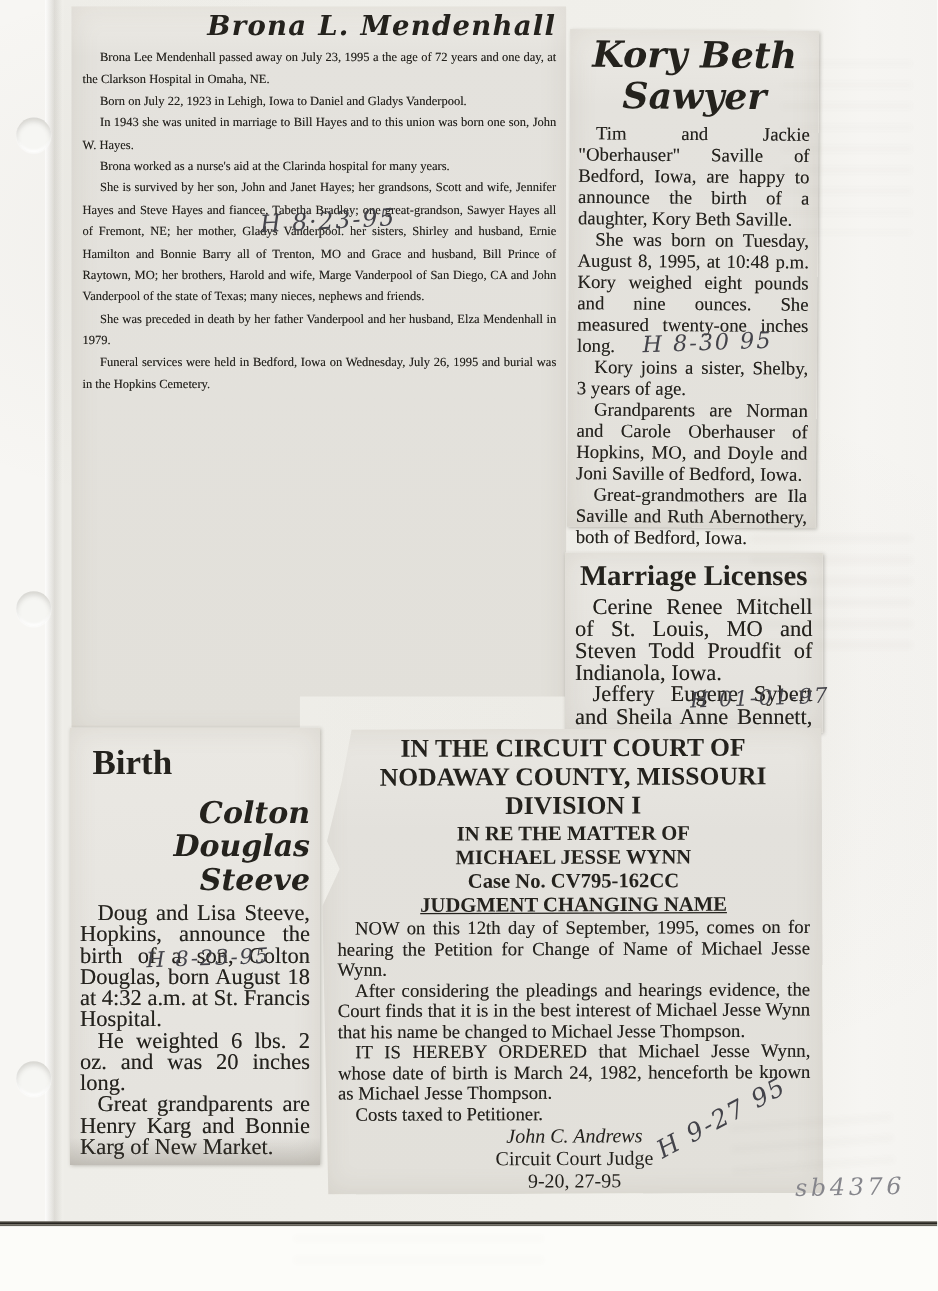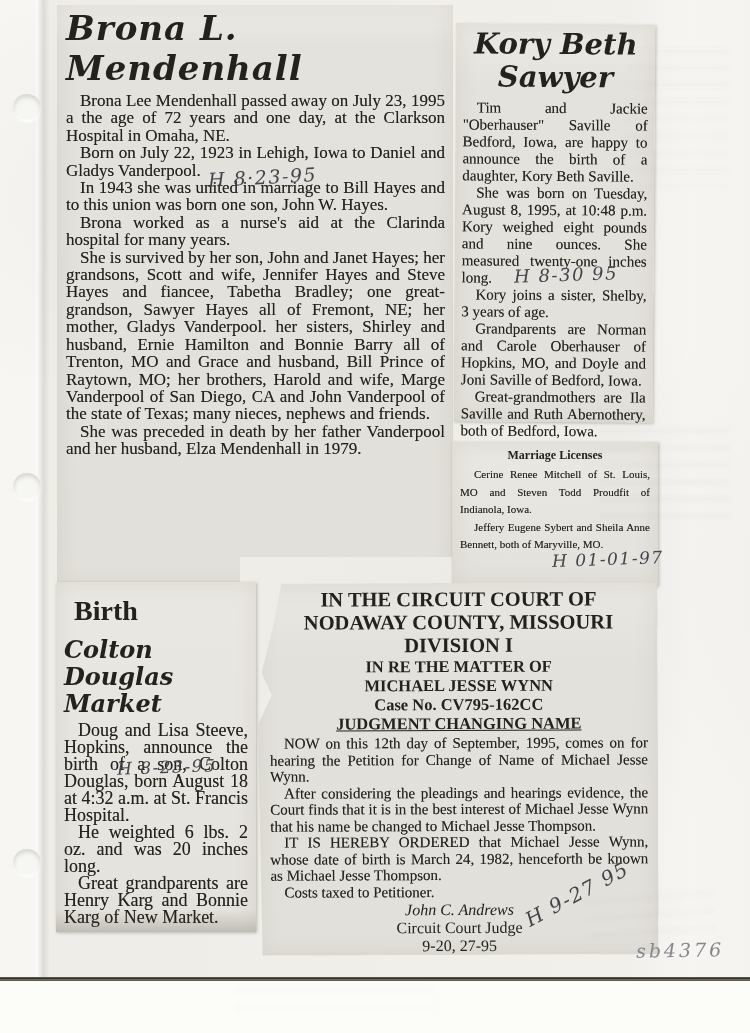--- a/index.html
+++ b/index.html
@@ -26,44 +26,44 @@
   .clipping{position:absolute;background:#e5e3de;color:#24221d;
     box-shadow:1px 1px 3px rgba(70,62,50,.30), inset 0 0 22px rgba(125,115,95,.14);}
   .clipping p{margin:0;text-align:justify;text-indent:14px;
     text-shadow:0 0 .4px rgba(20,18,15,.45);}
 
   
   .clip-obit{left:57px;top:5px;width:396px;height:583px;padding:3px 8px 0 9px;box-sizing:border-box;
     clip-path:polygon(0 0,100% 0,100% 94.7%,46.2% 94.7%,46.2% 100%,0 100%);
     background:linear-gradient(180deg,#edebe6 0,#e4e2dd 40px,#e2e0da 100%);}
   .obit-title{font-family:"DejaVu Serif",serif;font-style:italic;font-weight:700;
-    font-size:34px;text-align:left;letter-spacing:1px;margin:0 0 4px 0;}
-  .clip-obit .body{font-size:17px;line-height:17.4px;}
+    font-size:22px;text-align:right;letter-spacing:1px;margin:0 0 4px 0;}
+  .clip-obit .body{font-size:10px;line-height:17.4px;}
 
   
   .clip-saville{left:455px;top:24px;width:199px;height:398px;padding:4px 7px 0 7px;box-sizing:border-box;
     transform:rotate(.4deg);background:linear-gradient(180deg,#eceae5 0,#e4e2dd 60px,#e3e1db 100%);}
   .saville-title{font-family:"DejaVu Serif",serif;font-style:italic;font-weight:600;
     font-size:29px;line-height:33px;text-align:center;margin:0 0 6px 0;}
   .clip-saville .body{font-size:15px;line-height:17px;}
 
   
   .clip-marriage{left:452px;top:442px;width:206px;height:144px;padding:6px 8px 0 8px;box-sizing:border-box;
     background:linear-gradient(180deg,#eae8e3 0,#e3e1dc 100%);}
-  .marriage-title{font-weight:700;font-size:12px;text-align:center;margin:0 0 3px 0;}
-  .clip-marriage .body{font-size:11px;line-height:17.5px;}
+  .marriage-title{font-weight:700;font-size:23px;text-align:center;margin:0 0 3px 0;}
+  .clip-marriage .body{font-size:18px;line-height:17.5px;}
 
   
   .clip-birth{left:56px;top:582px;width:200px;height:350px;padding:4px 8px 0 8px;box-sizing:border-box;
     background:linear-gradient(180deg,#eae8e3 0,#e4e2dd 100%);}
   .clip-birth::after{content:"";position:absolute;left:0;bottom:0;width:100%;height:22px;
     background:linear-gradient(180deg,rgba(0,0,0,0),rgba(95,90,78,.22));}
   .birth-header{font-weight:700;font-size:28px;line-height:30px;margin:10px;}
   .birth-title{font-family:"DejaVu Serif",serif;font-style:italic;font-weight:600;
-    font-size:24px;line-height:27px;text-align:left;margin:0 0 5px 0;}
+    font-size:24px;line-height:27px;text-align:right;margin:0 0 5px 0;}
   .clip-birth .body{font-size:18px;line-height:17px;}
 
   
   .clip-court{left:258px;top:583px;width:400px;height:372px;padding:5px 10px 0 12px;box-sizing:border-box;
     transform:rotate(-.2deg);
     clip-path:polygon(6% 0%,100% 0%,100% 100%,1% 100%,0% 38%,3.5% 30%,1% 24%,4% 11%);
     background:linear-gradient(180deg,#e9e7e2 0,#e3e1dc 80px,#e2e0da 100%);}
   .court-h1{font-weight:700;font-size:20.5px;line-height:23px;text-align:center;margin:0;}
   .court-h2{font-weight:700;font-size:16.5px;line-height:19px;text-align:center;margin:0;}
   .court-judgment{font-weight:700;font-size:16.5px;line-height:19px;text-align:center;
@@ -104,20 +104,21 @@
 
   <div class="clipping clip-obit">
     <div class="obit-title">Brona L. Mendenhall</div>
     <div class="body">
       <p>Brona Lee Mendenhall passed away on July 23, 1995 a the age of 72 years and one day, at the Clarkson Hospital in Omaha, NE.</p>
       <p>Born on July 22, 1923 in Lehigh, Iowa to Daniel and Gladys Vanderpool.</p>
       <p>In 1943 she was united in marriage to Bill Hayes and to this union was born one son, John W. Hayes.</p>
       <p>Brona worked as a nurse's aid at the Clarinda hospital for many years.</p>
       <p>She is survived by her son, John and Janet Hayes; her grandsons, Scott and wife, Jennifer Hayes and Steve Hayes and fiancee, Tabetha Bradley;  one great-grandson, Sawyer Hayes all of Fremont, NE; her mother, Gladys Vanderpool. her sisters, Shirley and husband, Ernie Hamilton and Bonnie Barry all of Trenton, MO and Grace and husband, Bill Prince of Raytown, MO; her brothers, Harold and wife, Marge Vanderpool of San Diego, CA and John Vanderpool of the state of Texas; many nieces, nephews and friends.</p>
       <p>She was preceded in death by her father Vanderpool and her husband, Elza Mendenhall in 1979.</p>
+      <p>Funeral services were held  in Bedford, Iowa on Wednesday, July 26, 1995 and burial was in the Hopkins Cemetery.</p>
     </div>
   </div>
 
   <div class="clipping clip-saville">
     <div class="saville-title">
       <span>Kory Beth</span><br>
       <span>Sawyer</span>
     </div>
     <div class="body">
       <p>Tim and Jackie "Oberhauser" Saville of Bedford, Iowa, are happy to announce the birth of a daughter, Kory Beth Saville.</p>
@@ -133,21 +134,21 @@
     <div class="body">
       <p>Cerine Renee Mitchell of St. Louis, MO and Steven Todd Proudfit of Indianola, Iowa.</p>
       <p>Jeffery Eugene Sybert and Sheila Anne Bennett, both of Maryville, MO.</p>
     </div>
   </div>
 
   <div class="clipping clip-birth">
     <div class="birth-header">Birth</div>
     <div class="birth-title">
       <span>Colton Douglas</span><br>
-      <span>Market</span>
+      <span>Steeve</span>
     </div>
     <div class="body">
       <p>Doug and Lisa Steeve, Hopkins, announce the birth of a son, Colton Douglas, born August 18 at 4:32 a.m. at St. Francis Hospital.</p>
       <p>He weighted 6 lbs. 2 oz. and was 20 inches long.</p>
       <p>Great grandparents are Henry Karg and Bonnie Karg of New Market.</p>
     </div>
   </div>
 
   <div class="clipping clip-court">
     <div class="court-h1">IN THE CIRCUIT COURT OF</div>

